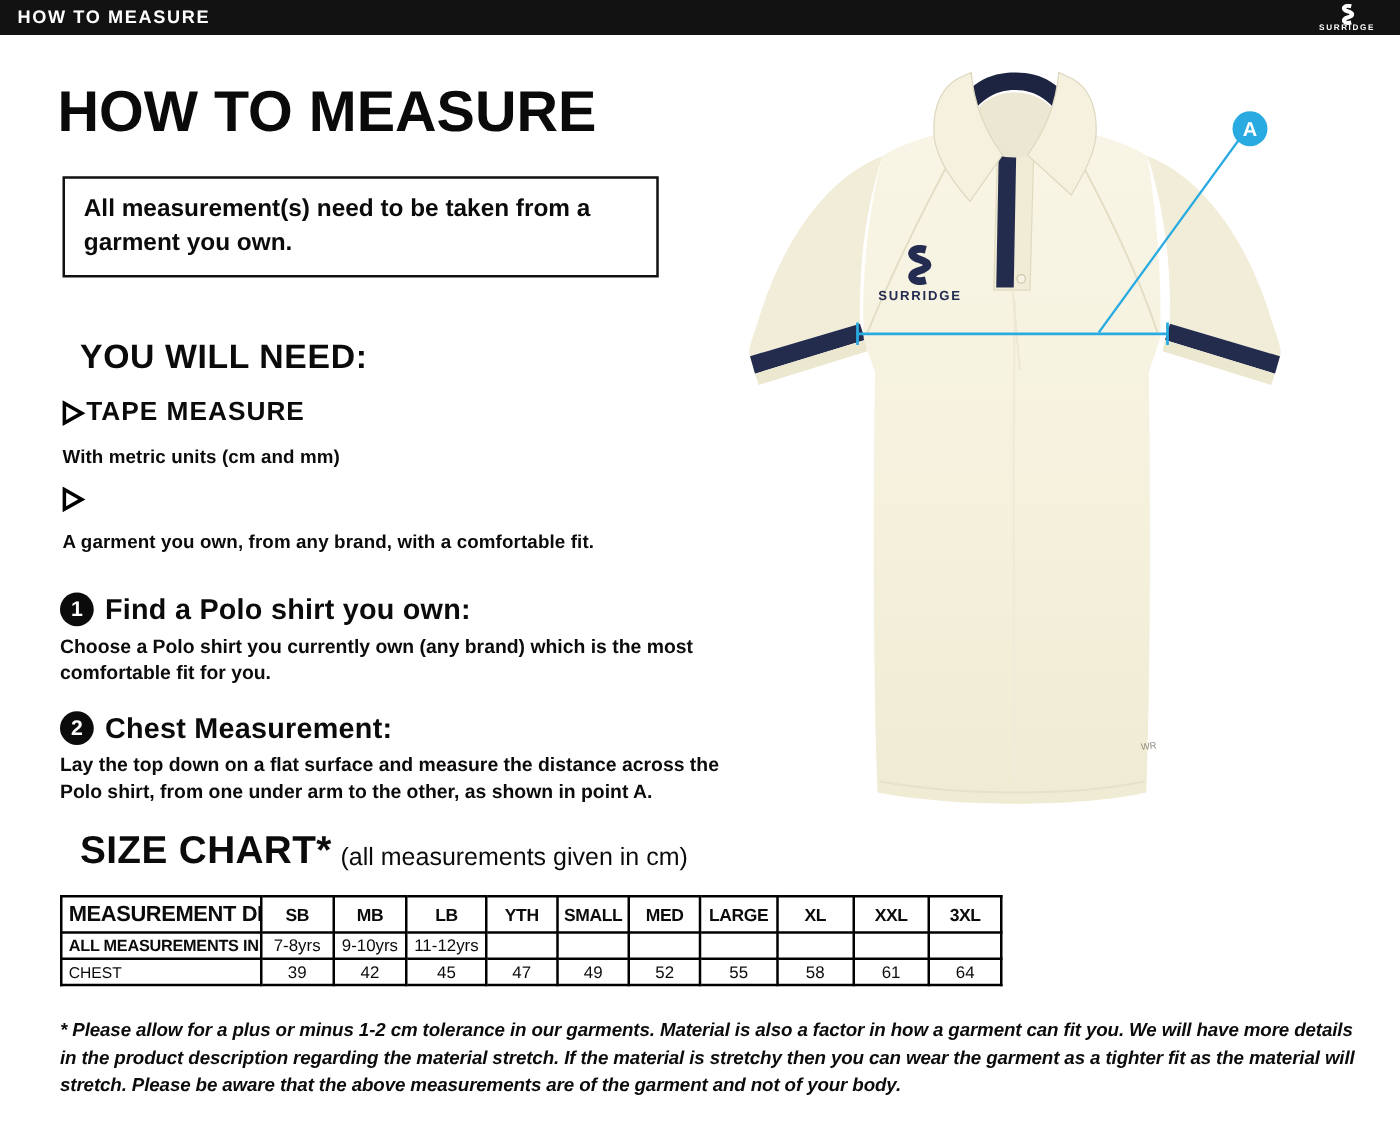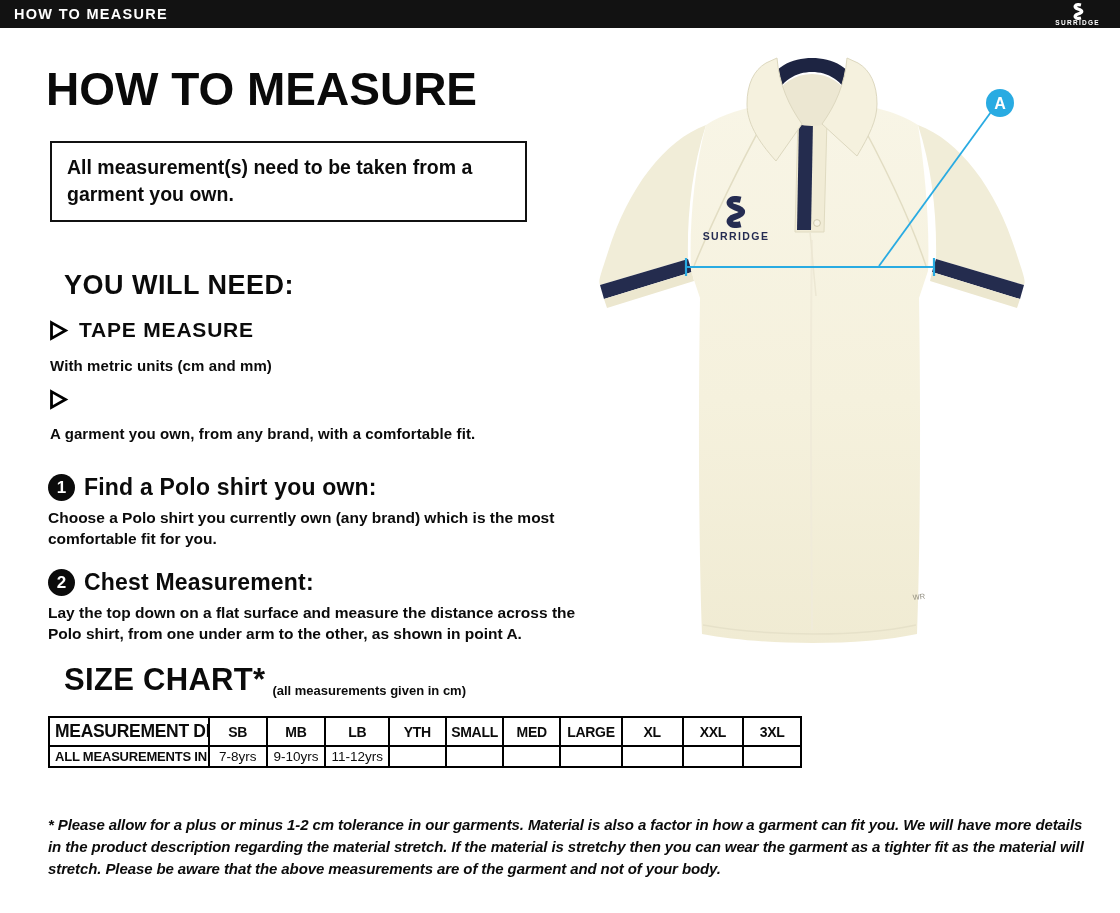--- a/index.html
+++ b/index.html
@@ -27,36 +27,36 @@
     border:2.5px solid #111;padding:11px 15px;
     font-size:19.5px;font-weight:bold;line-height:1.4;
   }
   .ywn-heading{
     position:absolute;left:48px;top:254px;margin:16px;
     font-size:27px;font-weight:bold;letter-spacing:0.5px;
   }
   .need-item{position:absolute;left:48px;}
   .need-item.n0{top:318px;}
   .need-item.n1{top:389px;}
-  .need-head{display:flex;align-items:center;gap:10px;}
+  .need-head{display:flex;align-items:center;}
   .need-label{font-size:21px;font-weight:bold;letter-spacing:0.8px;}
   .need-detail{margin-top:15px;margin-left:2px;font-size:15px;font-weight:bold;letter-spacing:0.1px;}
   .step{position:absolute;left:48px;}
   .step.s0{top:474px;}
   .step.s1{top:569px;}
   .step-head{display:flex;align-items:center;gap:9px;}
   .step-badge{
     width:27px;height:27px;border-radius:50%;background:#0b0b0b;color:#fff;
     font-size:17px;font-weight:bold;display:flex;align-items:center;justify-content:center;flex:0 0 auto;
   }
   .step-title{font-size:23px;font-weight:bold;letter-spacing:0.2px;}
   .step-desc{margin-top:6px;width:555px;font-size:15.5px;font-weight:bold;line-height:1.38;}
   .sc-heading{position:absolute;left:64px;top:662px;display:flex;align-items:flex-end;gap:7px;}
   .sc-big{font-size:31px;font-weight:bold;letter-spacing:0.3px;}
-  .sc-small{font-size:13px;font-weight:bold;}
+  .sc-small{font-size:20px;font-weight:normal;}
   
   table.size-table{
     position:absolute;left:48px;top:716px;width:754px;
     border-collapse:collapse;table-layout:fixed;background:#fff;
   }
   .size-table th,.size-table td{border:2px solid #000;overflow:hidden;white-space:nowrap;}
   .size-table th{
     height:27px;font-size:14px;font-weight:bold;letter-spacing:-0.3px;
     padding:0 2px;border-bottom-width:2.5px;
   }
@@ -178,20 +178,33 @@
         <td class="val">9-10yrs</td>
         <td class="val">11-12yrs</td>
         <td class="val"></td>
         <td class="val"></td>
         <td class="val"></td>
         <td class="val"></td>
         <td class="val"></td>
         <td class="val"></td>
         <td class="val"></td>
       </tr>
+      <tr>
+        <td class="rowlabel">CHEST</td>
+        <td class="val">39</td>
+        <td class="val">42</td>
+        <td class="val">45</td>
+        <td class="val">47</td>
+        <td class="val">49</td>
+        <td class="val">52</td>
+        <td class="val">55</td>
+        <td class="val">58</td>
+        <td class="val">61</td>
+        <td class="val">64</td>
+      </tr>
     </tbody>
 </table>
 
 <div class="footnote">* Please allow for a plus or minus 1-2 cm tolerance in our garments. Material is also a factor in how a garment can fit you. We will have more details in the product description regarding the material stretch.  If the material is stretchy then you can wear the garment as a tighter fit as the material will stretch.  Please be aware that the above measurements are of the garment and not of your body.</div>
 
 <svg class="shirt-figure" viewBox="555 30 565 650">
   <defs>
     <linearGradient id="bodyGrad" x1="0" y1="0" x2="0" y2="1">
       <stop offset="0" stop-color="#f8f5e6"></stop>
       <stop offset="0.55" stop-color="#f5f1dd"></stop>

